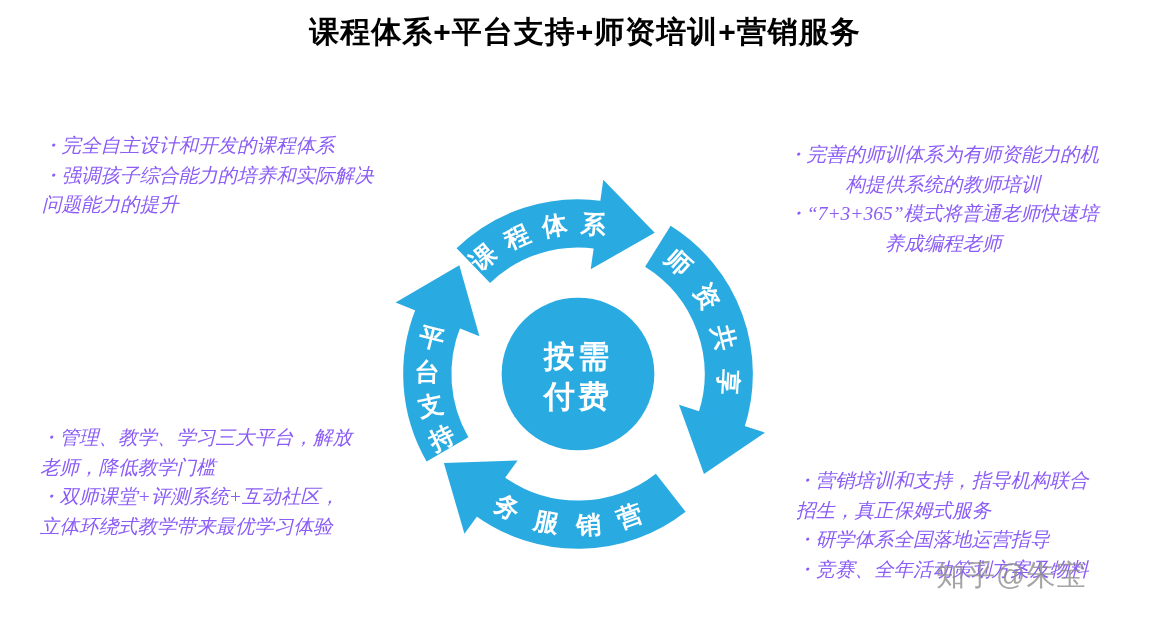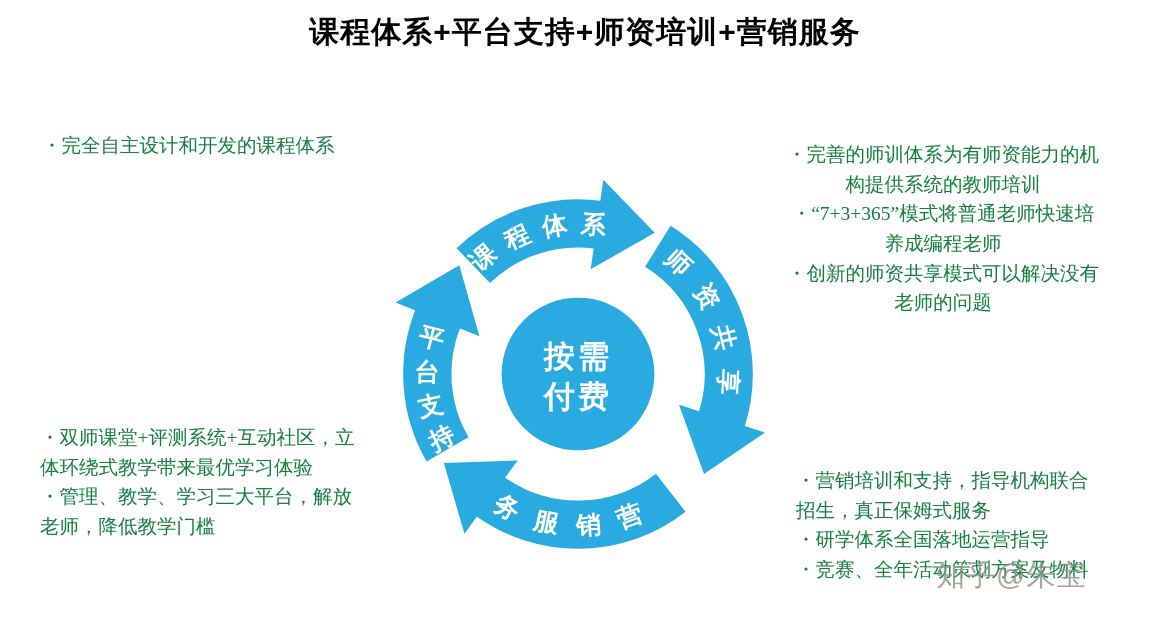--- a/index.html
+++ b/index.html
@@ -6,23 +6,23 @@
   html,body { width:1170px; height:622px; background:#ffffff; }
   body { position:relative; overflow:hidden; font-family:"Liberation Sans", sans-serif; }
 
   .page-title {
     position:absolute; left:0; right:0; top:12px;
     text-align:center; font-size:30px; font-weight:bold; color:#000;
     font-family:"Liberation Sans", sans-serif; letter-spacing:1px;
   }
 
   .tblock {
-    position:absolute; color:#15803d;
+    position:absolute; color:#8b5cf6;
     font-family:"Liberation Serif", serif;
-    font-size:19.5px; line-height:1.52;
+    font-size:19.5px; line-height:1.52;font-style:italic;
   }
   .tblock p { margin:0; }
 
   #block-course    { left:42px;  top:131px; width:348px; }
   #block-teacher   { left:782px; top:140px; width:322px;text-align:center; }
   #block-platform  { left:40px;  top:423px; width:318px; }
   #block-marketing { left:796px; top:466px; width:300px; }
 
   #cycle-svg {
     position:absolute; left:362px; top:158px; width:432px; height:432px;
@@ -44,31 +44,31 @@
     font-family:"Liberation Sans", sans-serif; letter-spacing:1px;
   }
 </style>
 </head>
 <body>
 
 <h1 class="page-title">课程体系+平台支持+师资培训+营销服务</h1>
 
 <div class="tblock" id="block-course">
   <p>・完全自主设计和开发的课程体系</p>
+  <p>・强调孩子综合能力的培养和实际解决问题能力的提升</p>
 </div>
 
 <div class="tblock" id="block-teacher">
   <p>・完善的师训体系为有师资能力的机构提供系统的教师培训</p>
   <p>・“7+3+365”模式将普通老师快速培养成编程老师</p>
-  <p>・创新的师资共享模式可以解决没有老师的问题</p>
 </div>
 
 <div class="tblock" id="block-platform">
+  <p>・管理、教学、学习三大平台，解放老师，降低教学门槛</p>
   <p>・双师课堂+评测系统+互动社区，立体环绕式教学带来最优学习体验</p>
-  <p>・管理、教学、学习三大平台，解放老师，降低教学门槛</p>
 </div>
 
 <div class="tblock" id="block-marketing">
   <p>・营销培训和支持，指导机构联合招生，真正保姆式服务</p>
   <p>・研学体系全国落地运营指导</p>
   <p>・竞赛、全年活动策划方案及物料</p>
 </div>
 
 <svg id="cycle-svg" viewBox="0 0 430 430">
     <g>

